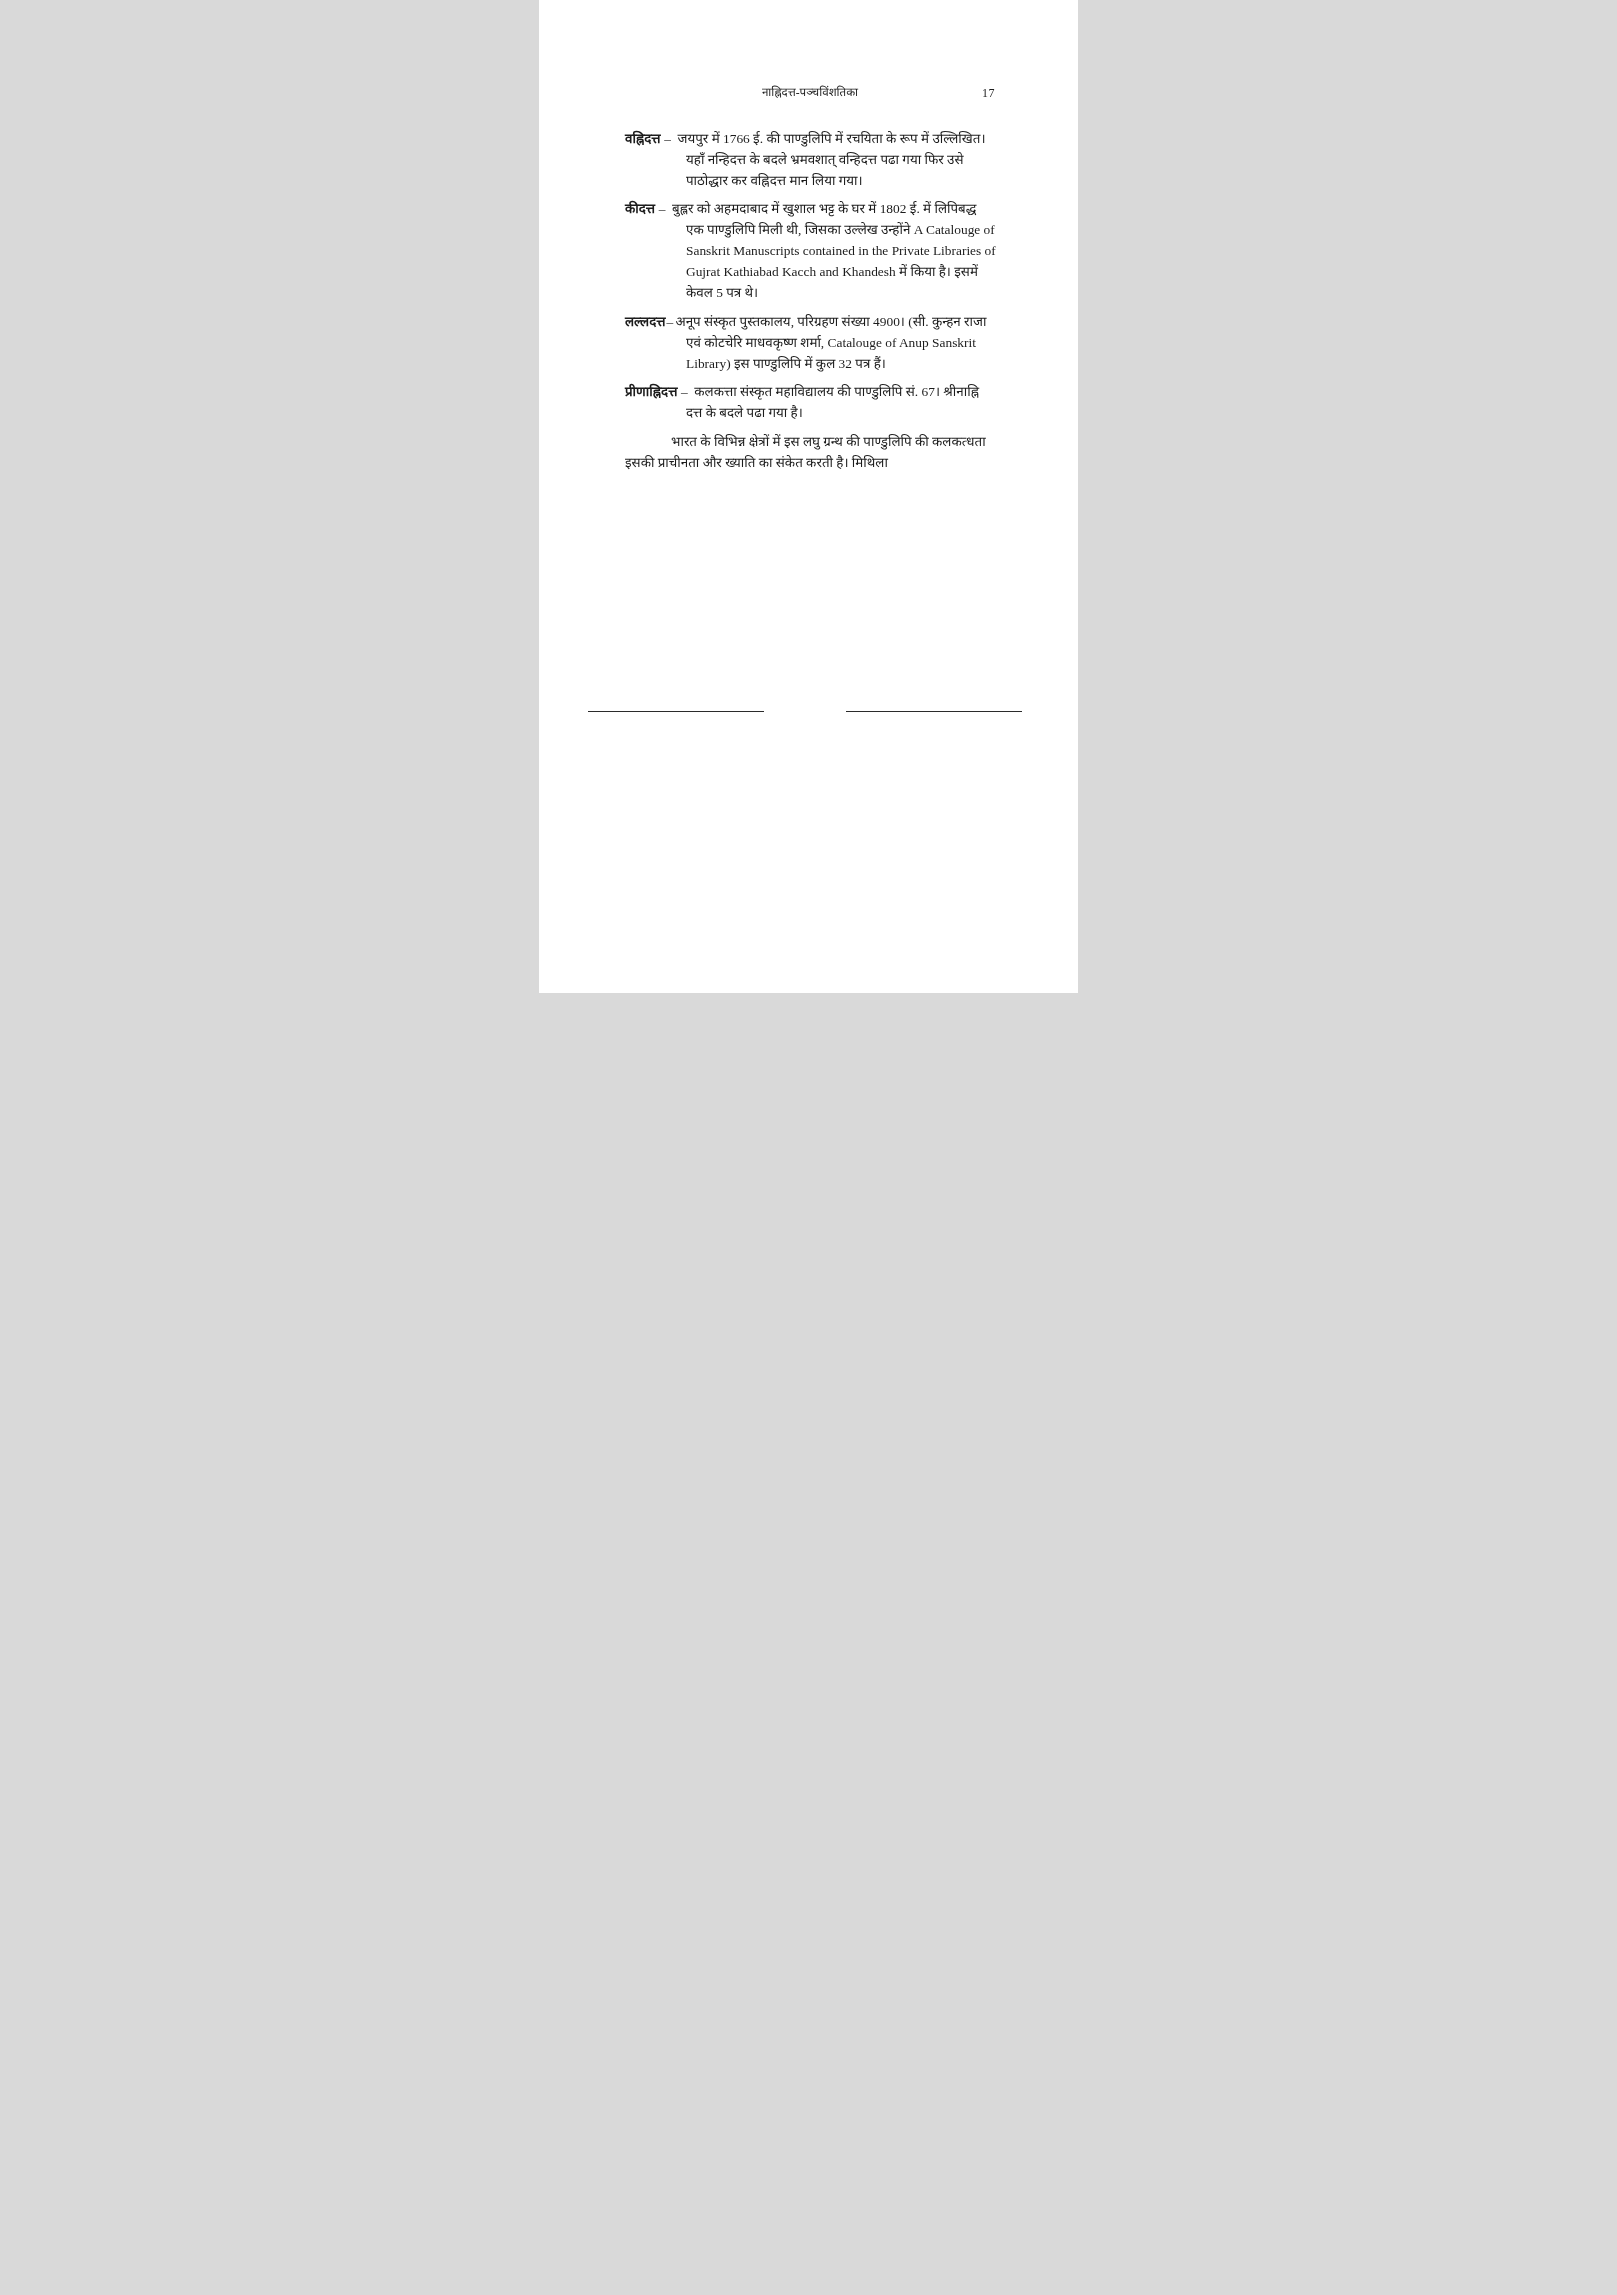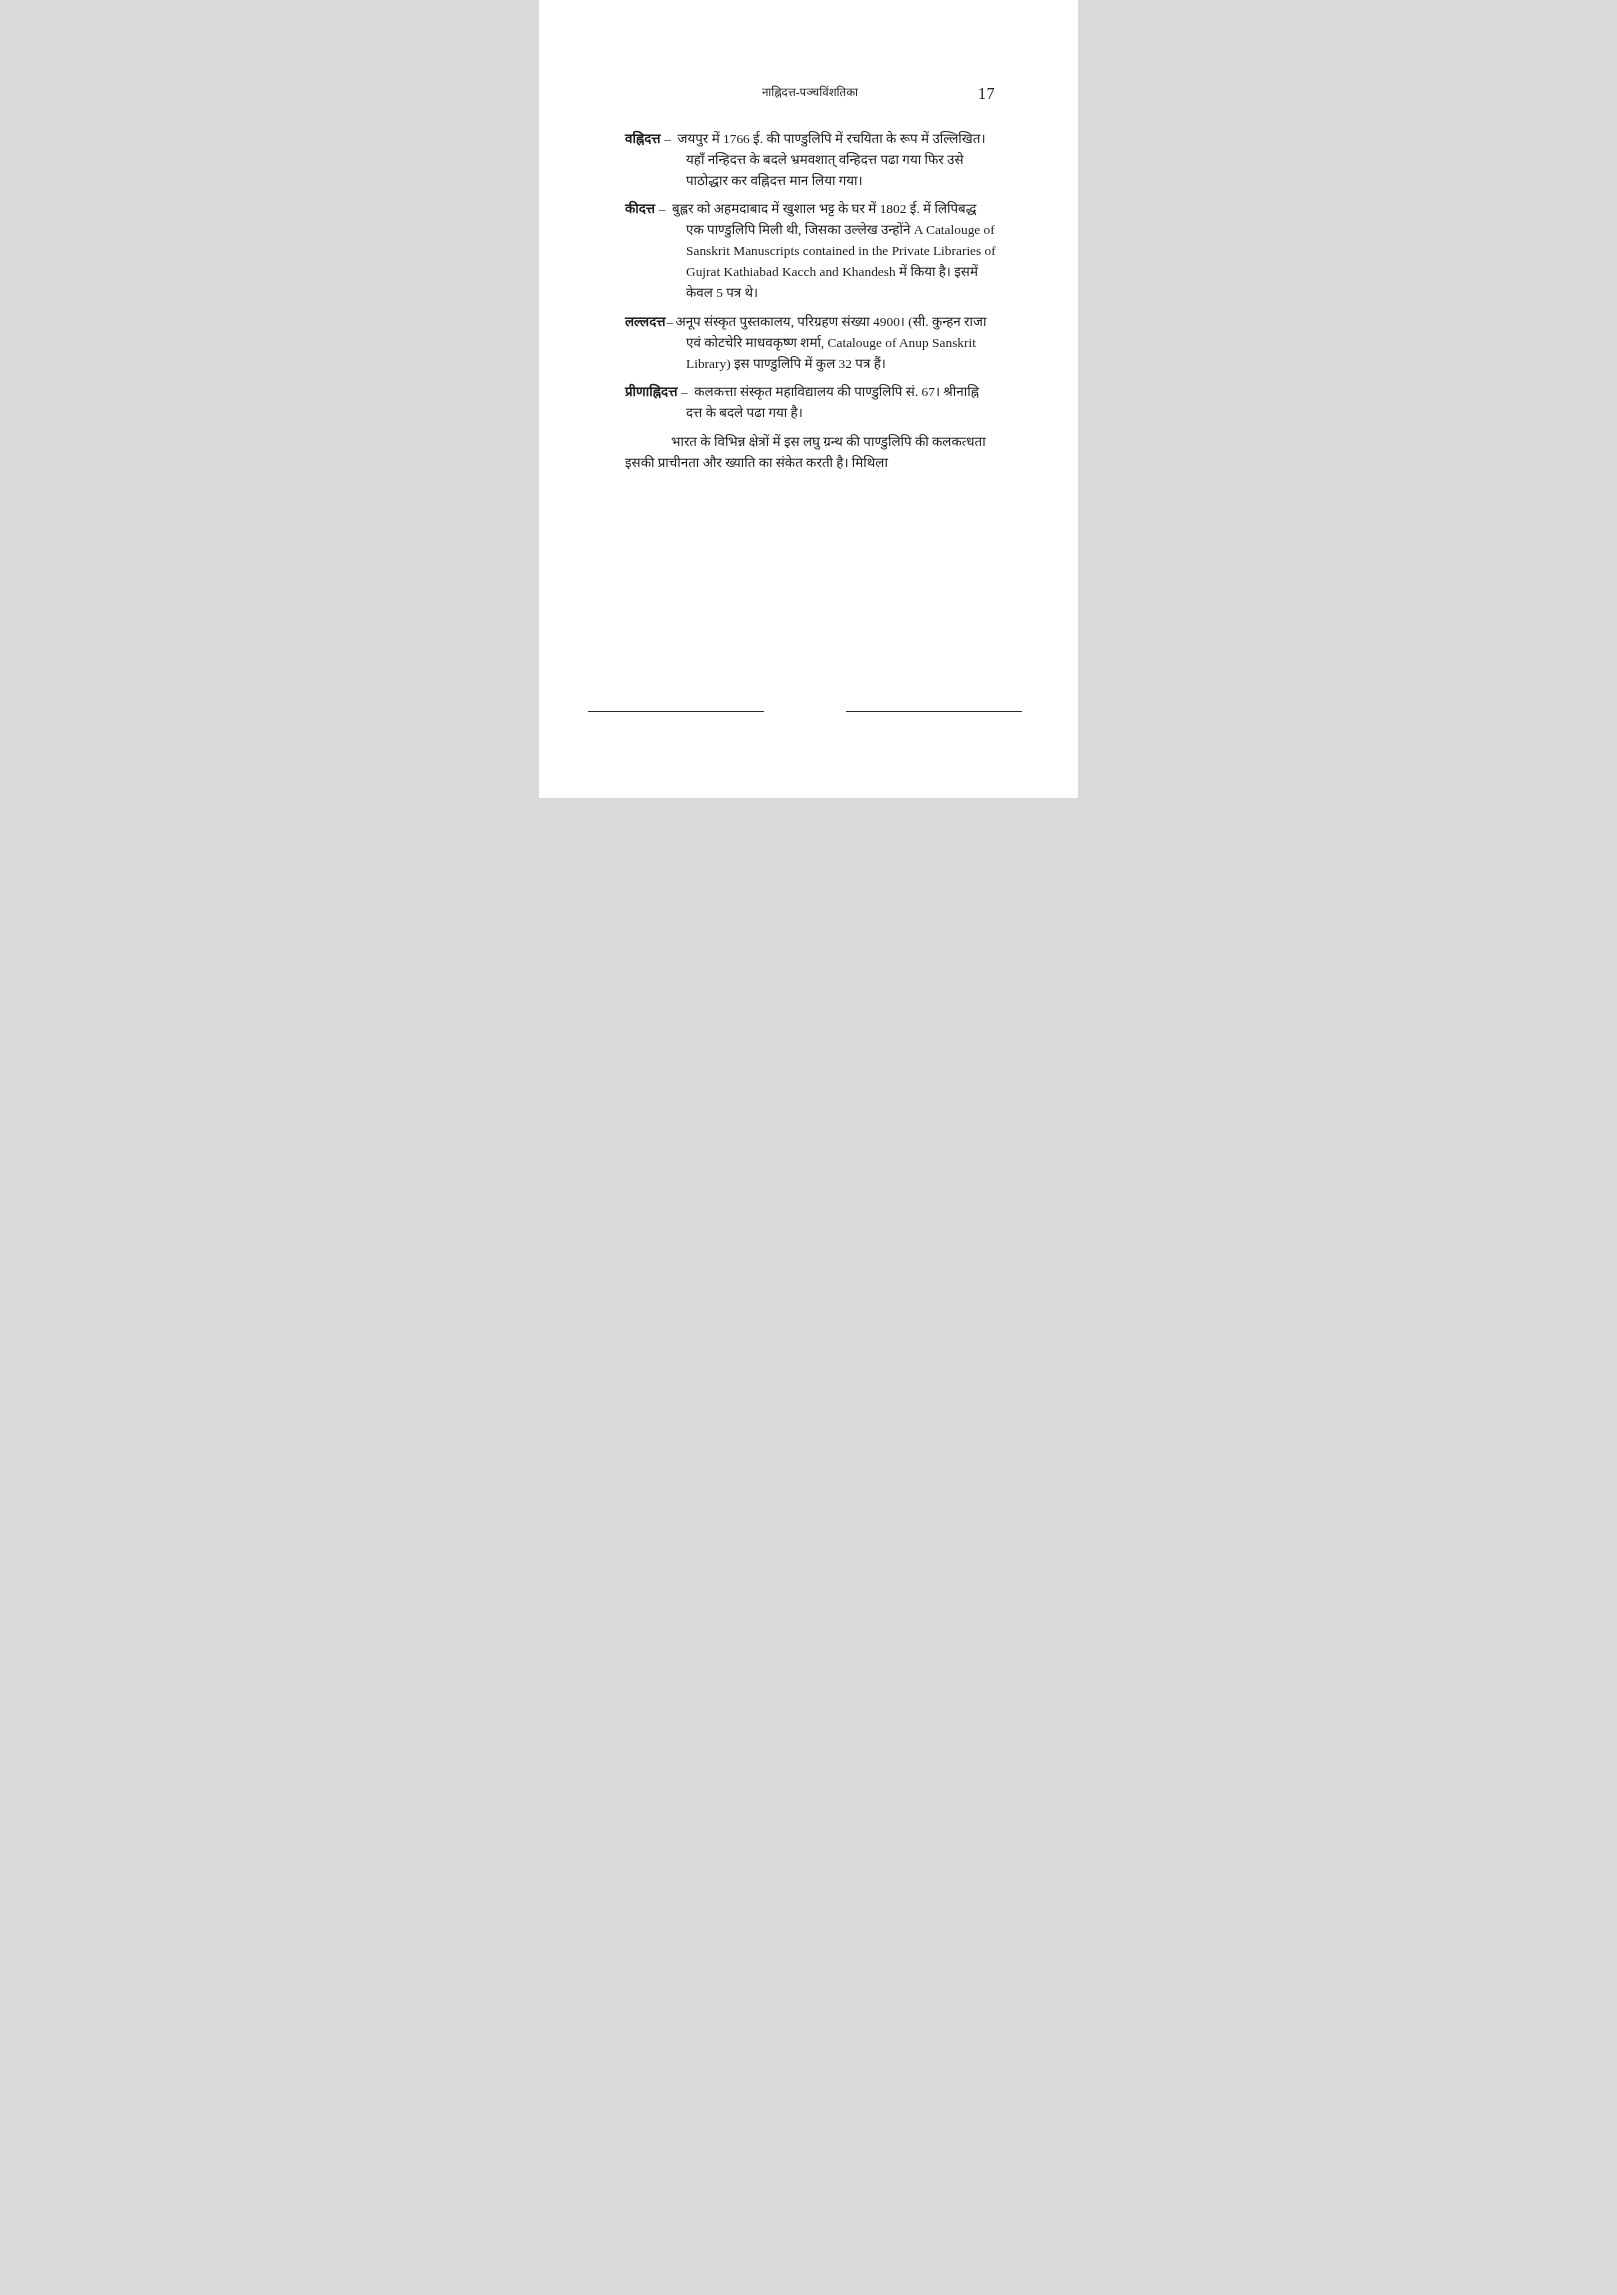--- a/index.html
+++ b/index.html
@@ -2,41 +2,41 @@
 <html style="font-size:7.4px"><head>
 <meta charset="utf-8">
 <style>
   html, body {
     margin: 0;
     padding: 0;
     background: #d9d9d9;
   }
   .page {
     width: 539px;
-    height: 798px;
+    height: 993px;
     margin: 0 auto;
     background: #ffffff;
     position: relative;
     font-family: "Liberation Serif", "DejaVu Serif", serif;
     color: #1c1c1c;
   }
   .header {
     position: absolute;
     top: 85px;
     left: 86px;
     right: 83px;
     text-align: center;
     font-size: 11.6px;
     line-height: 15px;
   }
   .header .page-number {
     position: absolute;
     right: 0;
     top: 1.4px;
-    font-size: 16px;
+    font-size: 12px;
     letter-spacing: 0.5px;
   }
   .content {
     position: absolute;
     top: 112px;
     left: 86px;
     width: 371px;
     font-size: 13.4px;
     line-height: 21px;
     text-align: left;

